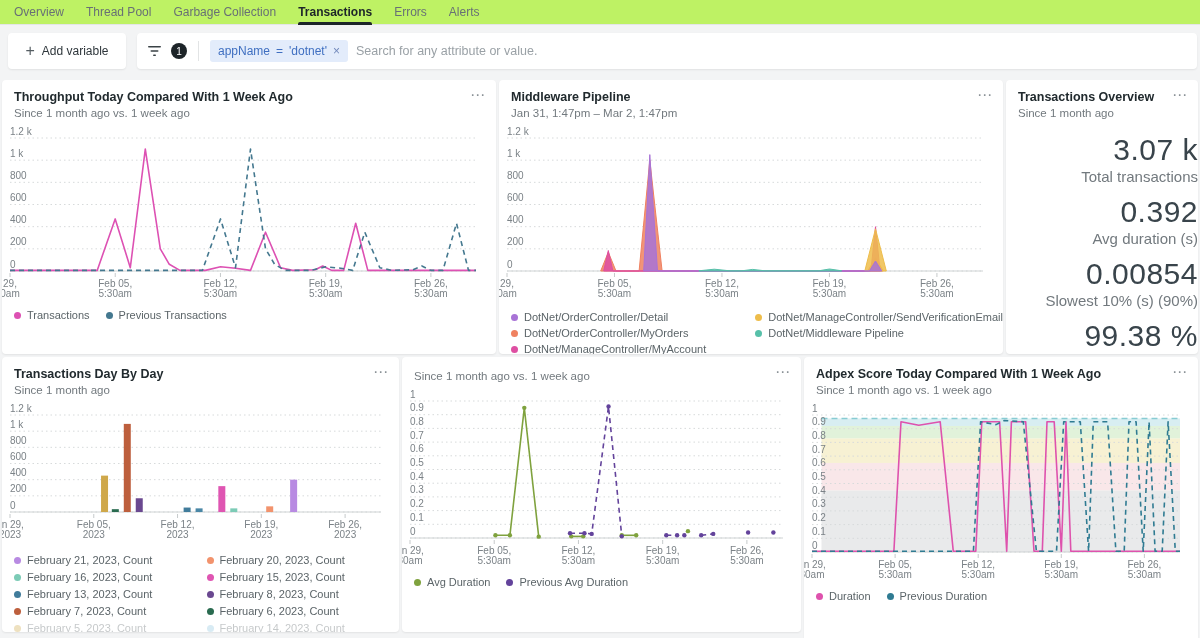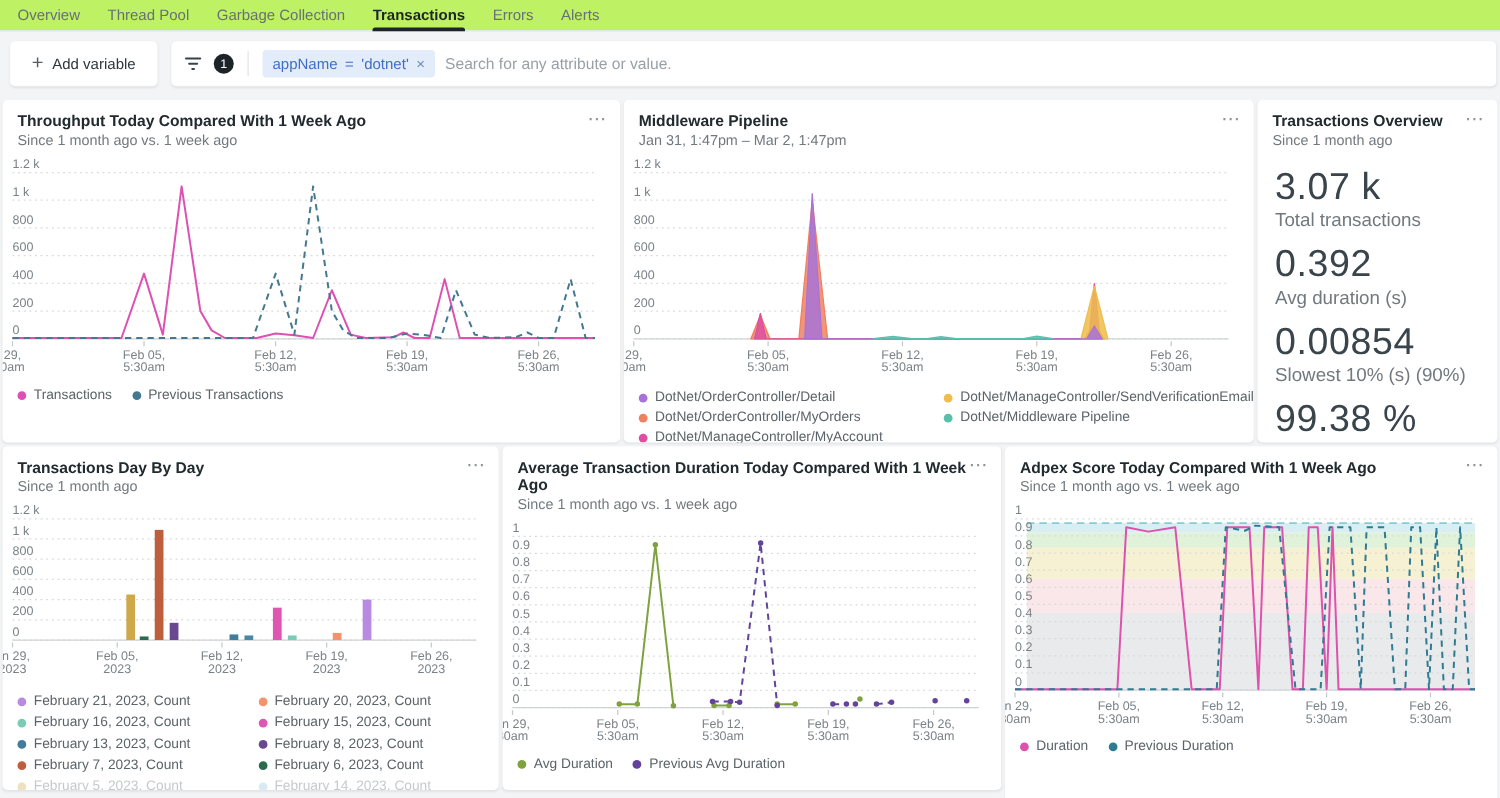--- a/index.html
+++ b/index.html
@@ -26,21 +26,21 @@
   .psub { font-size:11.5px; color:#72797e; margin-top:3px; }
   .pmenu { position:absolute; right:10px; top:6px; color:#8b9297; font-size:15px; letter-spacing:1px; cursor:pointer; }
   .chartwrap { margin-top:2px; }
   svg text { font-family:"Liberation Sans","DejaVu Sans",sans-serif; }
   .legend { display:flex; gap:16px; margin:4px 0 0 12px; align-items:center; flex-wrap:wrap; }
   .legend2col { display:grid; grid-auto-flow:column; grid-template-rows:repeat(3,auto); grid-template-columns:1fr 1fr; row-gap:4px; margin:6px 0 0 12px; }
   .legend5row { display:grid; grid-auto-flow:column; grid-template-rows:repeat(5,auto); grid-template-columns:1fr 1fr; row-gap:5px; margin:8px 0 0 12px; }
   .li { display:flex; align-items:center; gap:6px; font-size:11px; color:#5b6468; cursor:pointer; white-space:nowrap; }
   .dot { width:7px; height:7px; border-radius:50%; flex:none; }
   .fade { opacity:.35; }
-  .metric { margin:0 0 10px 14px; }
+  .metric { margin:0 0 10px 14px;text-align:right; }
   .mval { font-size:30px; color:#39444b; letter-spacing:.5px; }
   .mlbl { font-size:15px; color:#72797e; margin-top:1px; }
 </style>
 </head>
 <body>
 
 <div class="tabbar">
   <span class="tab">Overview</span>
   <span class="tab">Thread Pool</span>
   <span class="tab">Garbage Collection</span>
@@ -310,21 +310,20 @@
       </span>
     <span class="li fade">
         <i class="dot" style="background: rgb(143, 198, 222);"></i>
         <span>February 14, 2023, Count</span>
       </span>
   </div>
 </div>
 
 <div class="panel" style="left:402px; top:357px; width:399px; height:275px;">
   <div class="phead">
-    <div class="ptitle">Average Transaction Duration Today Compared With 1 Week Ago</div>
     <div class="psub">Since 1 month ago vs. 1 week ago</div>
     <div class="pmenu">⋯</div>
   </div>
   <div class="chartwrap">
     <svg viewBox="0 0 387 182" width="387" height="182">
         <line x1="8" x2="381" y1="15" y2="15" stroke="#d7dadb" stroke-width="1" stroke-dasharray="1.5 3"></line>
         <text x="8" y="11.5" font-size="10" fill="#7b8287">1</text>
         <line x1="8" x2="381" y1="28.700000000000003" y2="28.700000000000003" stroke="#d7dadb" stroke-width="1" stroke-dasharray="1.5 3"></line>
         <text x="8" y="25.200000000000003" font-size="10" fill="#7b8287">0.9</text>
         <line x1="8" x2="381" y1="42.39999999999999" y2="42.39999999999999" stroke="#d7dadb" stroke-width="1" stroke-dasharray="1.5 3"></line>

